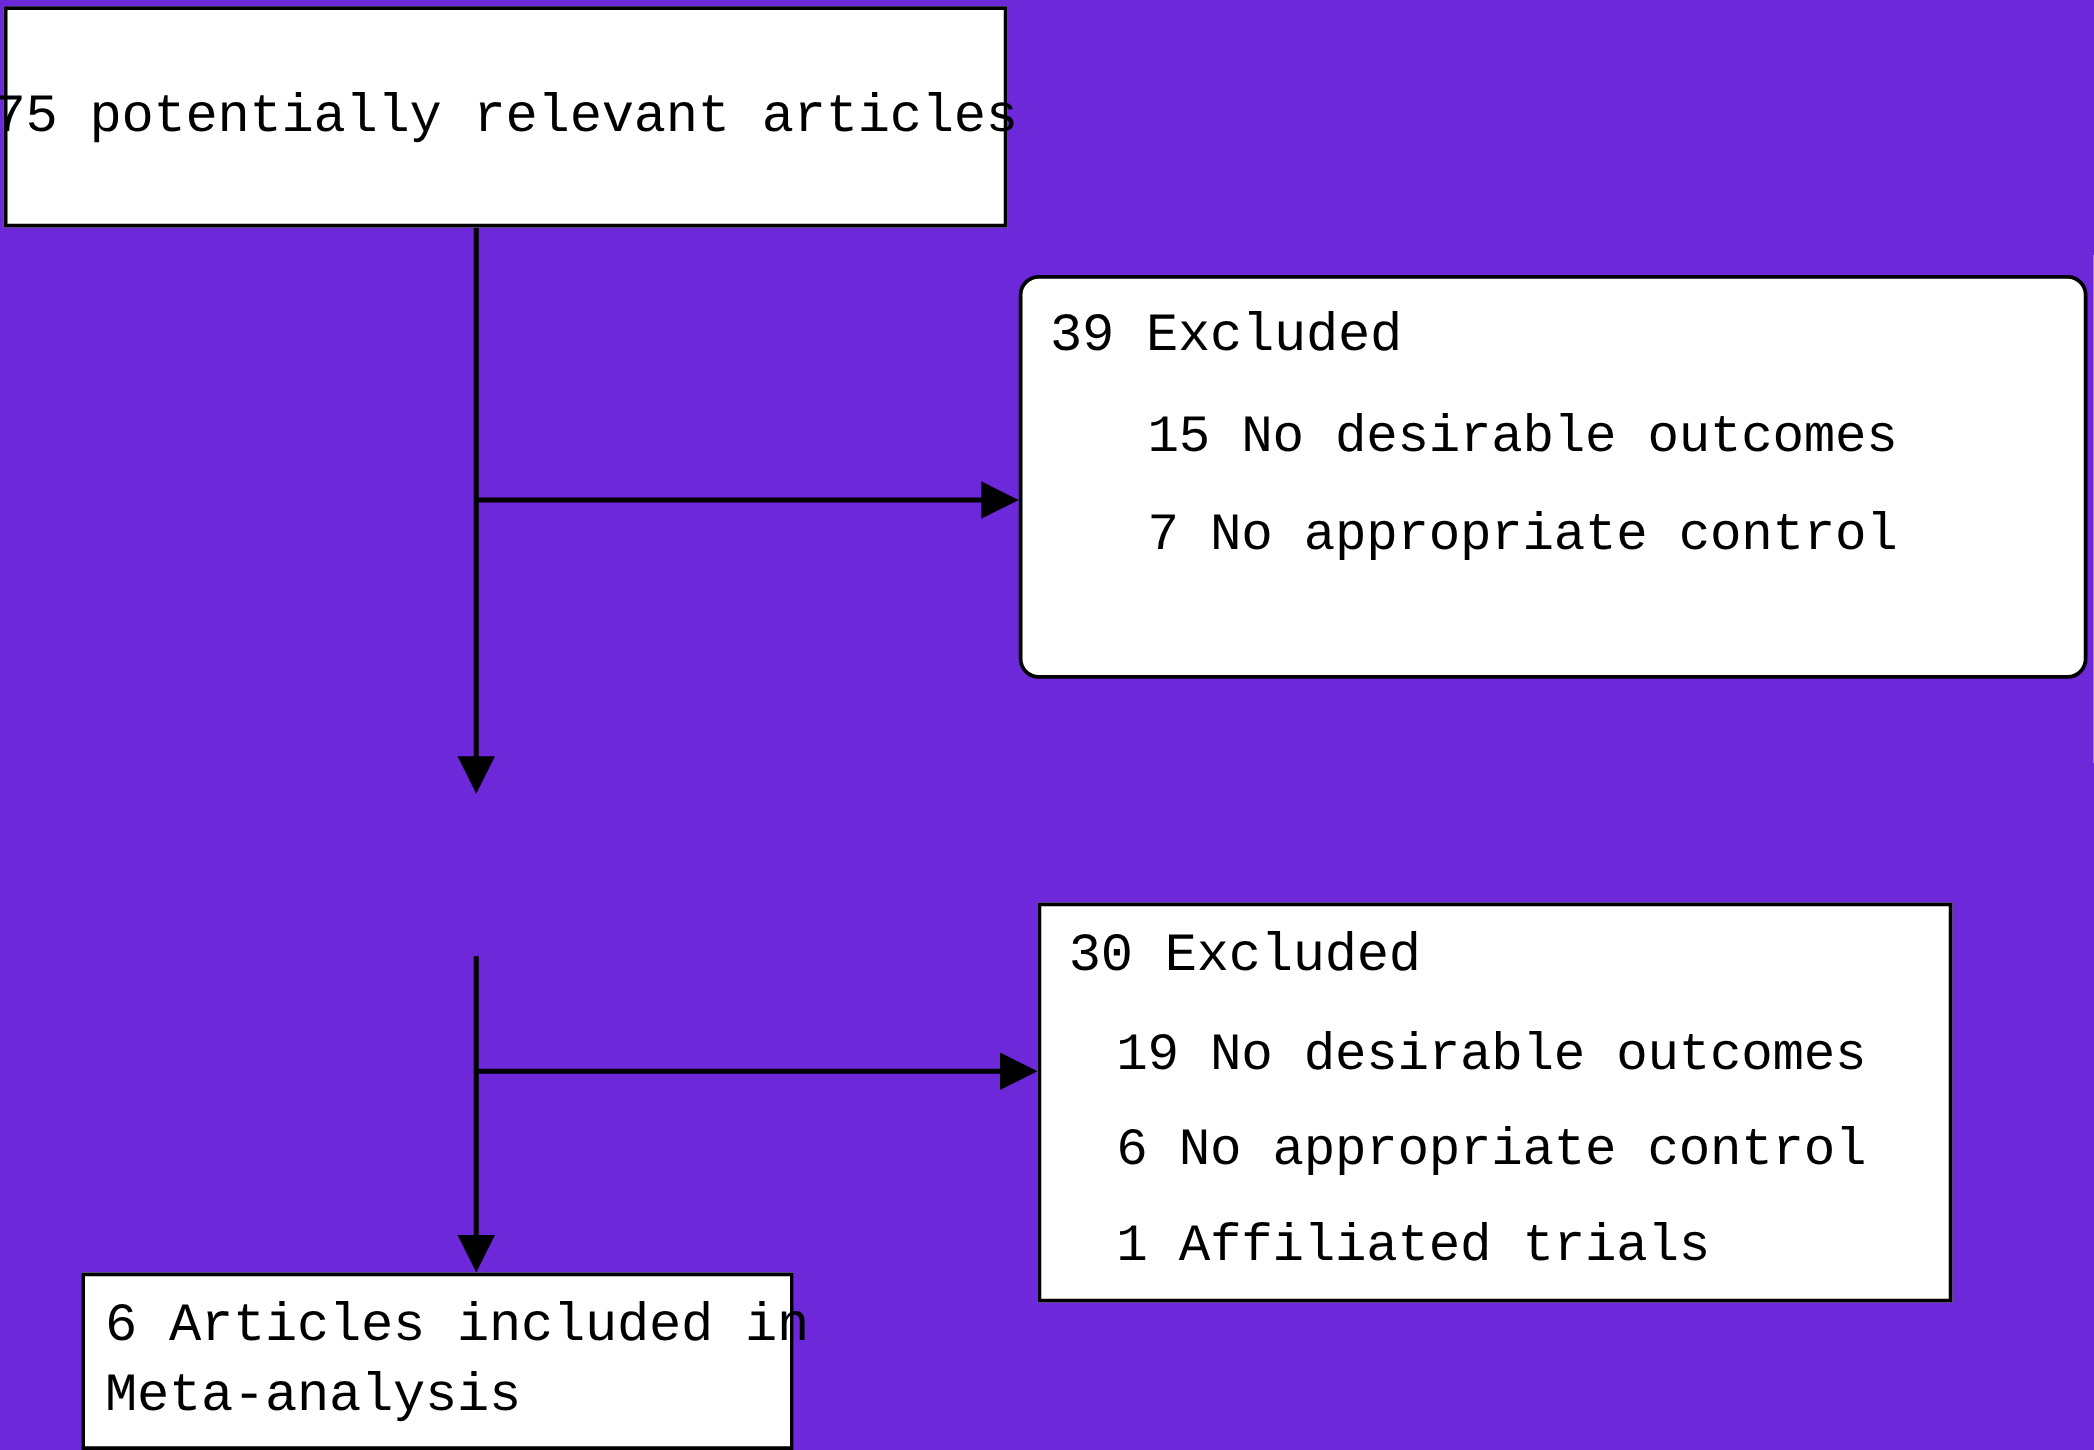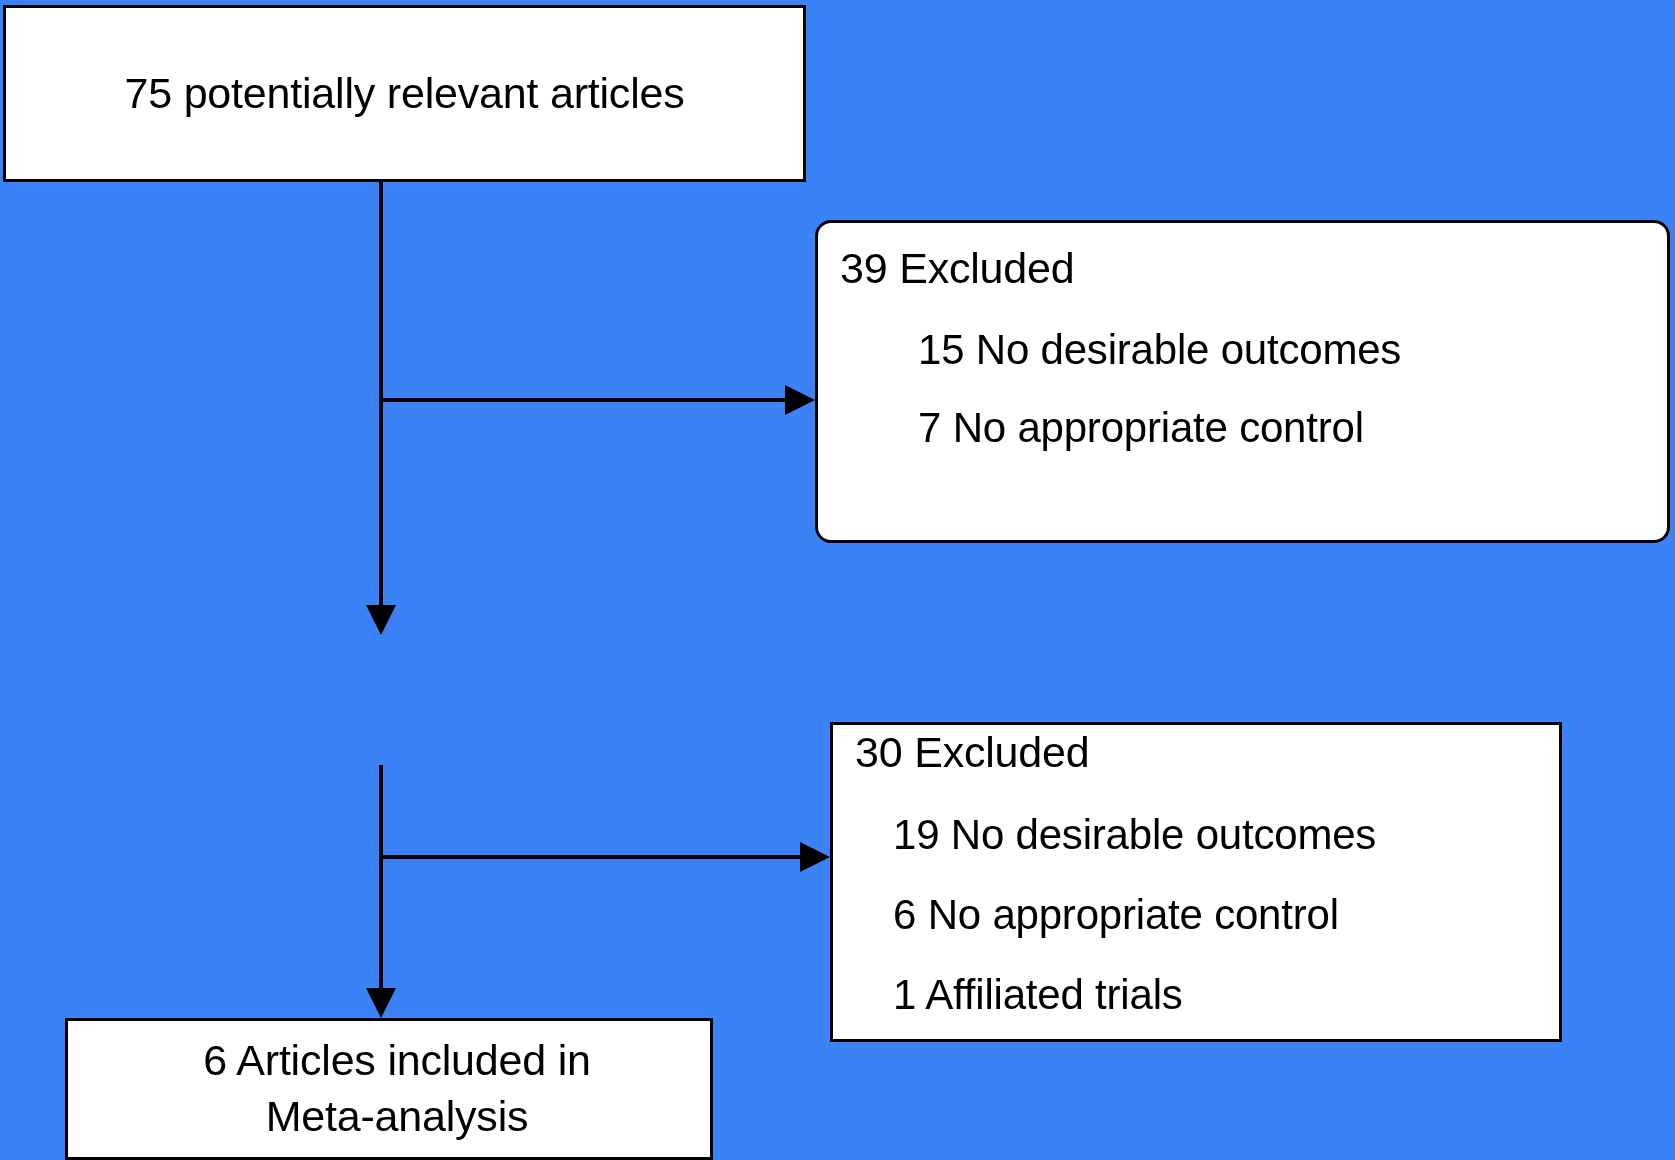--- a/index.html
+++ b/index.html
@@ -4,22 +4,22 @@
 <style>
   html, body {
     margin: 0;
     padding: 0;
     background: #ffffff;
   }
   #canvas {
     position: relative;
     width: 1675px;
     height: 1160px;
-    background: #3b82f6;
-    font-family: Liberation Sans, sans-serif;
+    background: #6d28d9;
+    font-family: Liberation Mono, monospace;
     color: #000000;
     overflow: hidden;
   }
   .node {
     position: absolute;
     box-sizing: border-box;
     border: 3px solid #000000;
     background: #ffffff;
     display: flex;
     flex-direction: column;
@@ -77,43 +77,42 @@
   #box-retrieved .line {
     font-size: 43px;
   }
 
   
   #box-excluded-2 {
     left: 830px;
     top: 722px;
     width: 732px;
     height: 320px;
-    padding: 0 0 16px 22px;
+    padding: 12px 0 16px 22px;
     justify-content: space-between;
   }
   #box-excluded-2 .heading {
     font-size: 43px;
     margin-bottom: 24px;
   }
   #box-excluded-2 .sub {
     font-size: 42px;
     padding-left: 38px;
     margin-bottom: 22px;
   }
   #box-excluded-2 .sub:last-child { margin-bottom: 0; }
 
   
   #box-included {
     left: 65px;
     top: 1018px;
-    width: 648px;
+    width: 570px;
     height: 142px;
     padding-left: 16px;
     justify-content: center;
-    text-align: center;
   }
   #box-included .line {
     font-size: 43px;
   }
 
   
   #connectors {
     position: absolute;
     left: 0;
     top: 0;

